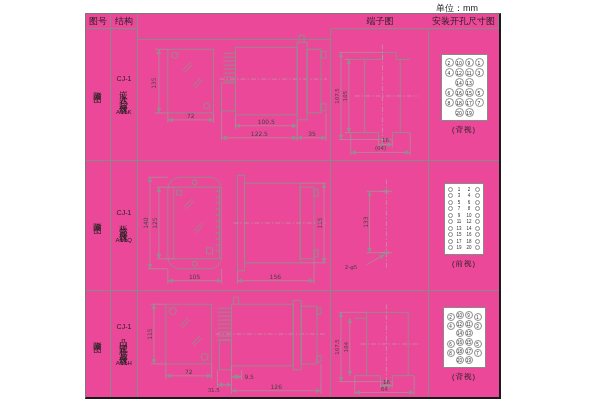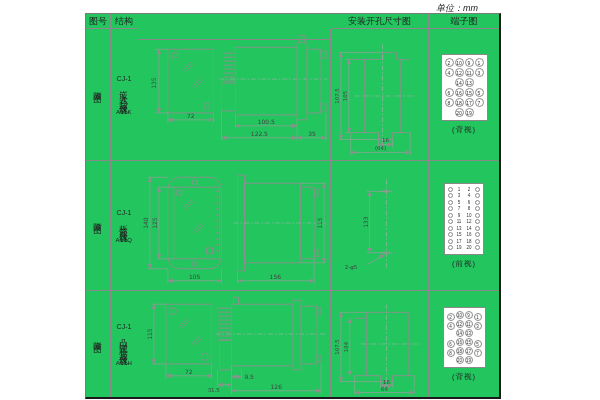--- a/index.html
+++ b/index.html
@@ -1,23 +1,23 @@
 <!DOCTYPE html>
 <html><head>
 <meta charset="utf-8">
 <style>
   html,body{margin:0;padding:0;background:#fff;}
   .page{position:relative;width:600px;height:400px;background:#fff;overflow:hidden;
         font-family:"Liberation Sans","DejaVu Sans",sans-serif;color:#222;}
-  .unit{position:absolute;top:2px;left:436px;font-size:9px;color:#222;font-style:italic;}
+  .unit{position:absolute;top:2px;left:436px;font-size:9px;color:#222;}
   .tbl{position:absolute;left:85px;top:13px;display:grid;
        grid-template-columns:25px 27px 193px 98px 70px;
        grid-template-rows:15px 132px 130px 106px;
        border-top:1px solid #7a7a7a;border-left:1px solid #7a7a7a;
-       border-right:2px solid #1a1a1a;border-bottom:2px solid #1a1a1a;background:#22c55e;}
+       border-right:2px solid #1a1a1a;border-bottom:2px solid #1a1a1a;background:#ec4899;}
   .cell{border-right:1px solid #8a8a8a;border-bottom:1px solid #8a8a8a;box-sizing:border-box;
         display:flex;align-items:center;justify-content:center;overflow:hidden;position:relative;}
   .c-lastcol{border-right:none;}
   .c-lastrow{border-bottom:none;}
   .hdr{font-size:9px;color:#222;}
   .hdr-outline{letter-spacing:5px;text-indent:5px;margin-top:25px;}
   .vtext{writing-mode:vertical-rl;text-orientation:upright;letter-spacing:3px;font-size:8.5px;color:#222;}
   .structcell{flex-direction:column;}
   .model{font-size:7px;margin-bottom:2px;}
   .code{font-size:6px;margin-top:7px;letter-spacing:0.5px;}
@@ -45,22 +45,22 @@
 <body>
 
 <div class="page">
   <div class="unit">单位：mm</div>
 
   <div class="tbl">
 
     <div class="cell hdr">图号</div>
     <div class="cell hdr">结构</div>
     <div class="cell hdr hdr-outline">外形尺寸图</div>
+    <div class="cell hdr c-lastcol">端子图</div>
     <div class="cell hdr">安装开孔尺寸图</div>
-    <div class="cell hdr c-lastcol">端子图</div>
 
     <div class="cell">
       <span class="vtext">附图3</span>
     </div>
     <div class="cell structcell">
       <span class="model">CJ-1</span>
       <span class="vtext">嵌入式后接线</span>
       <span class="code">A11K</span>
     </div>
     <div class="cell drawcell">

